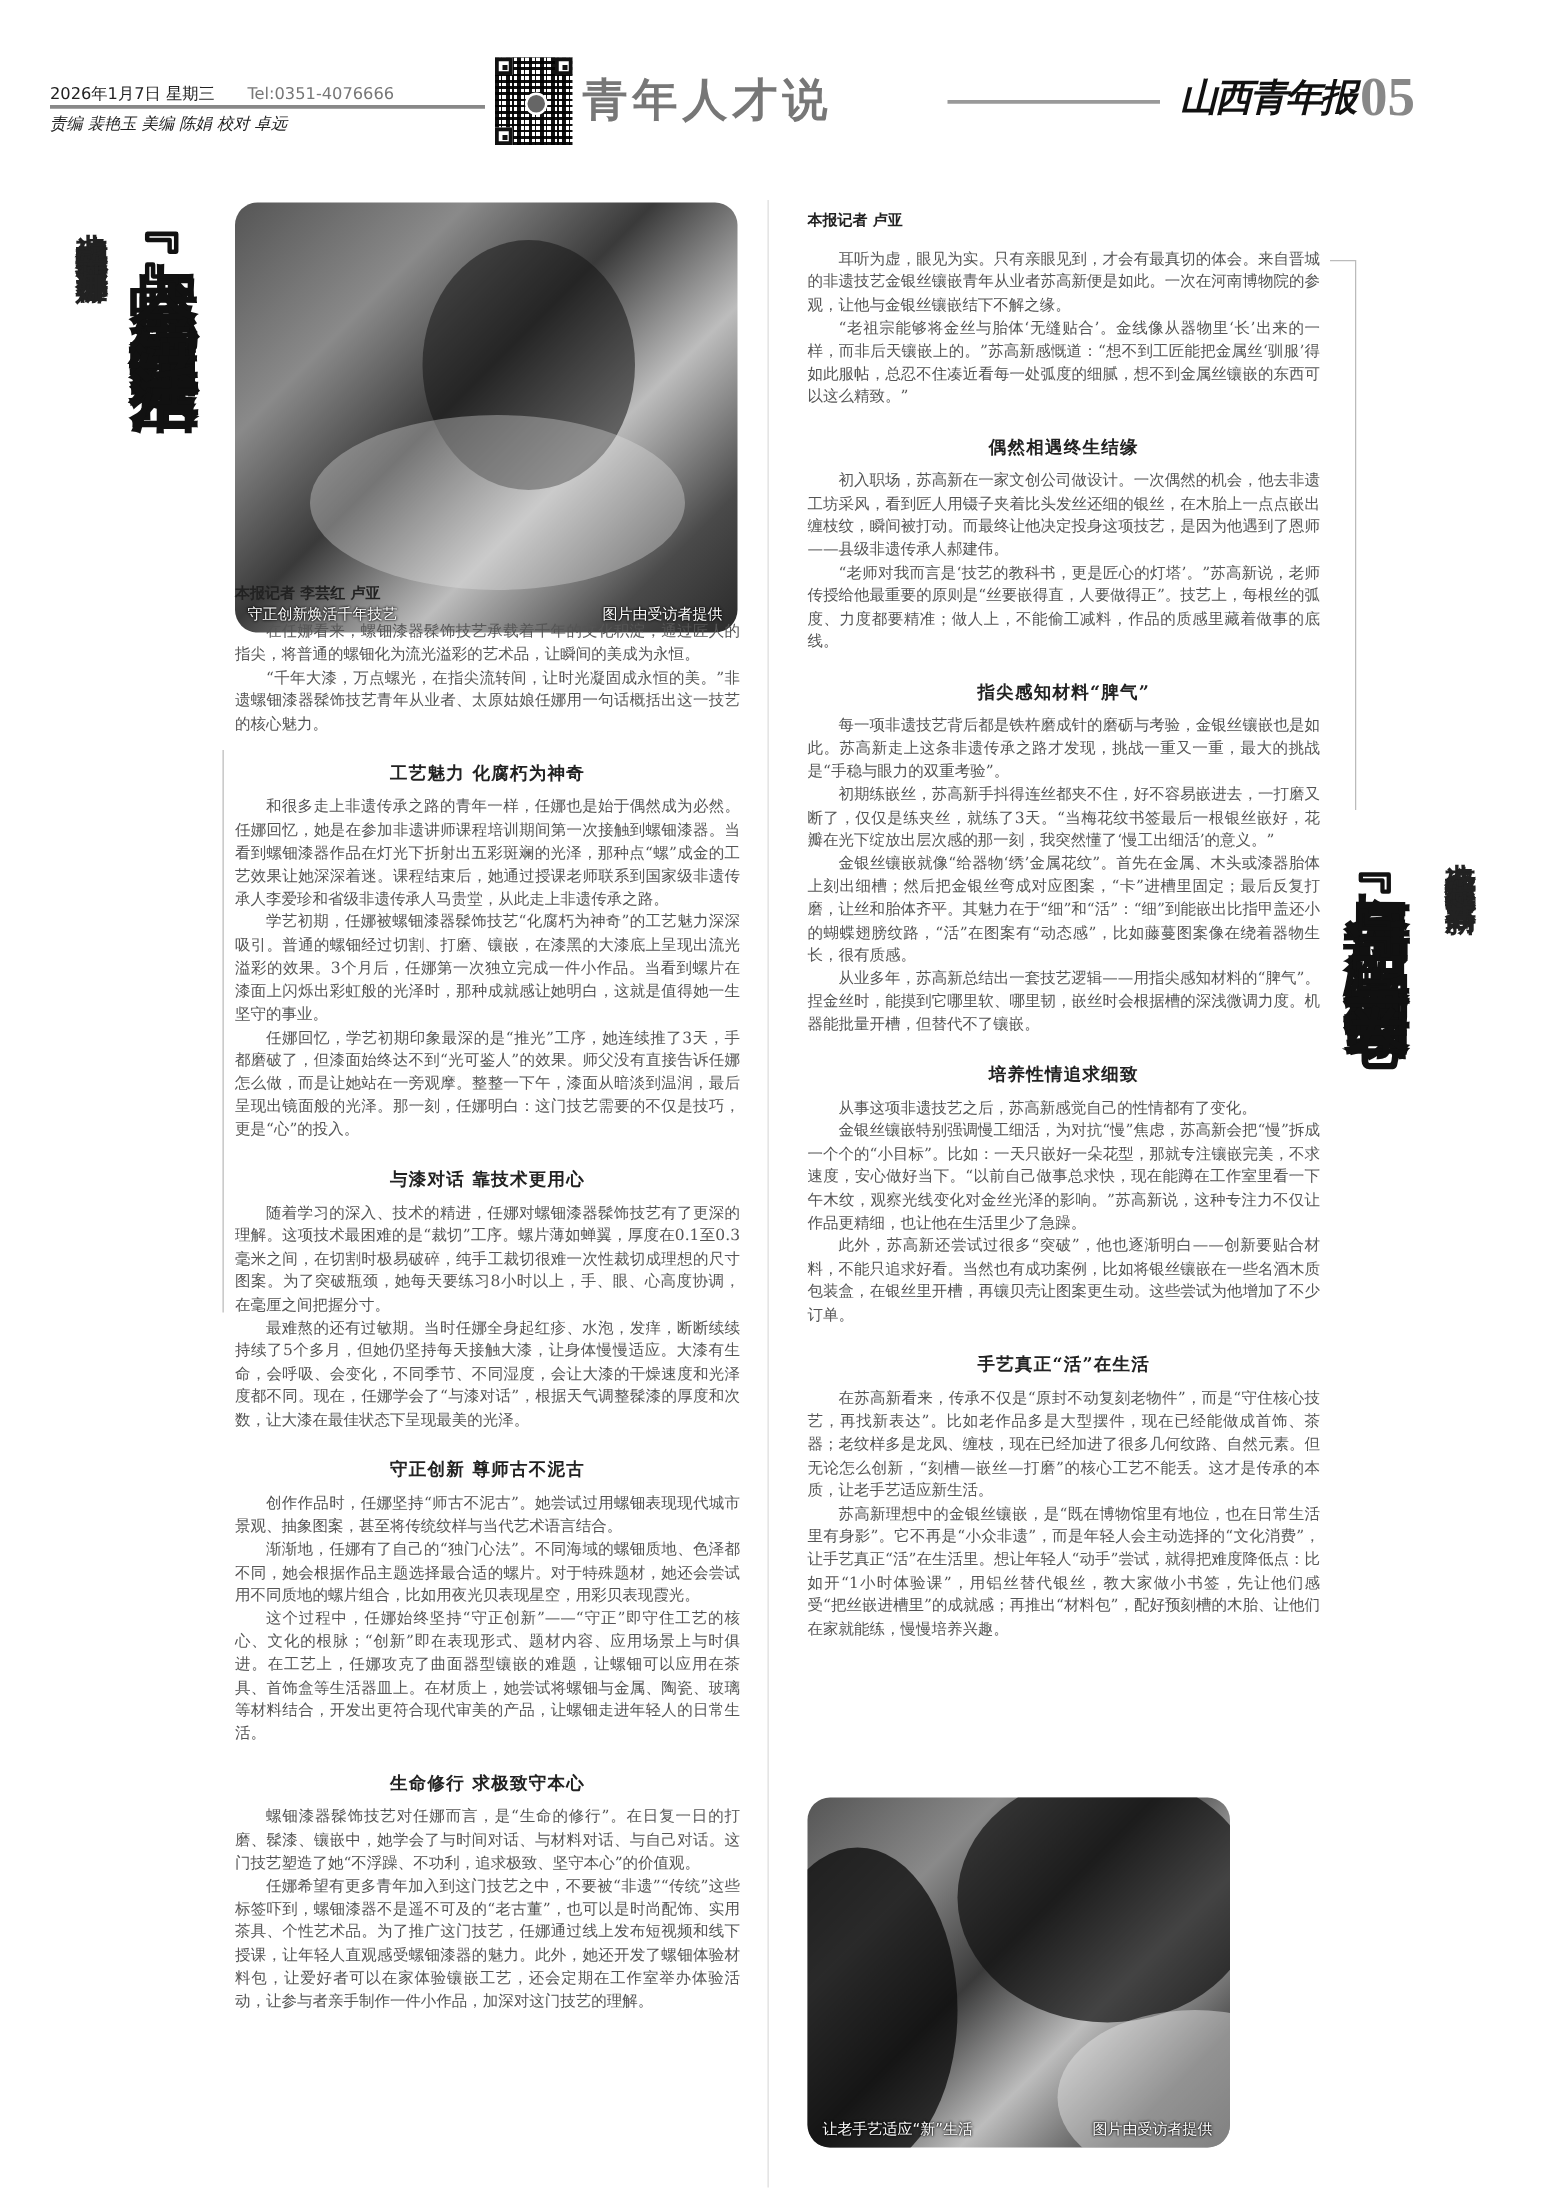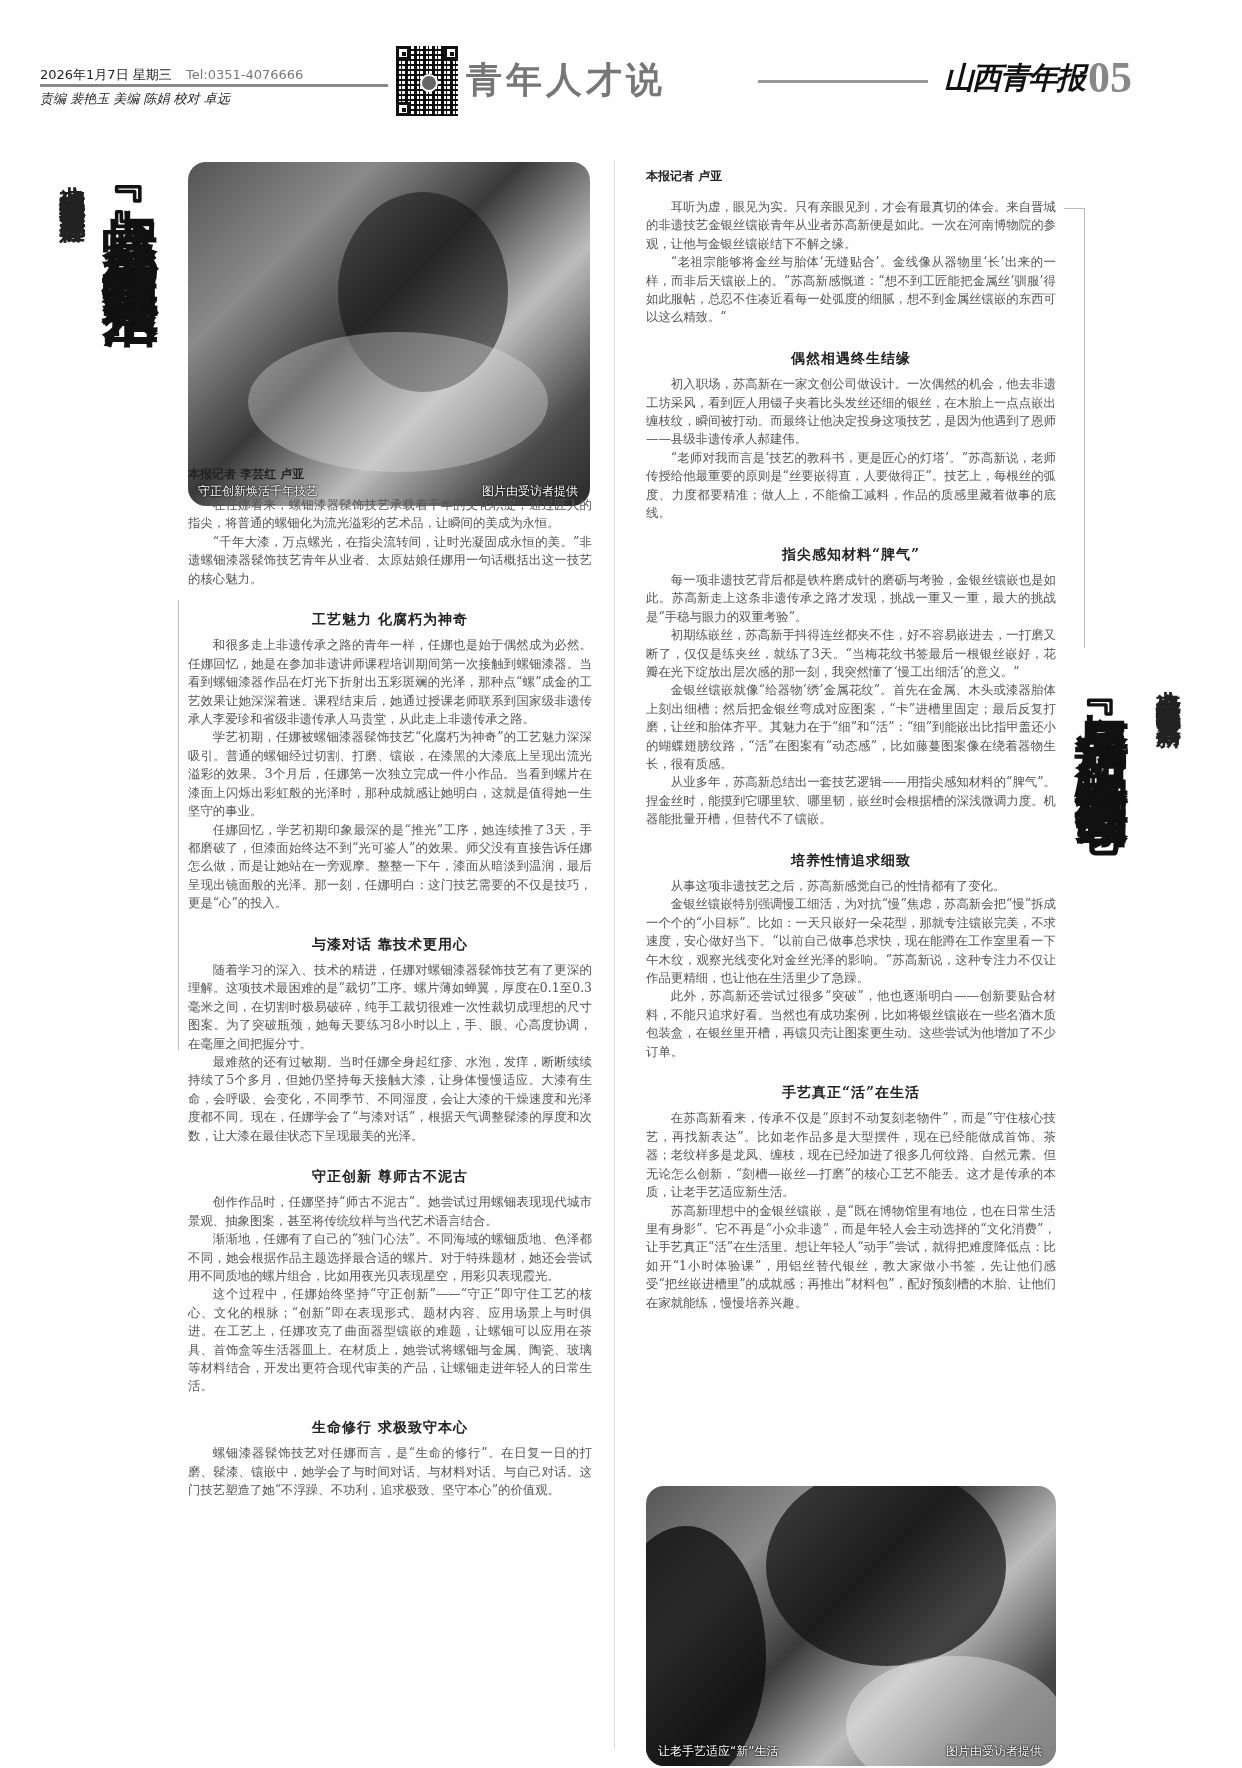--- a/index.html
+++ b/index.html
@@ -1,20 +1,20 @@
 <!DOCTYPE html>
 <html><head>
 <meta charset="utf-8">
 <style>
   html,body{margin:0;padding:0;background:#fff;}
   body{width:1242px;height:1768px;position:relative;overflow:hidden;font-family:"DejaVu Serif",serif;color:#333;}
   .abs{position:absolute;}
   
   .mh-date{left:40px;top:66px;font-family:"DejaVu Sans",sans-serif;font-size:13px;color:#222;white-space:nowrap;}
-  .mh-date .tel{color:#777;margin-left:10px;}
+  .mh-date .tel{color:#777;margin-left:22px;}
   .mh-line1{left:40px;top:84px;width:348px;height:3px;background:#888;}
   .mh-staff{left:40px;top:90px;font-family:"DejaVu Sans",sans-serif;font-size:13px;color:#222;white-space:nowrap;font-style:italic;}
   .qr{left:396px;top:46px;width:62px;height:70px;background:
       repeating-linear-gradient(90deg,#111 0 3px,#fff 3px 5px,#111 5px 6px,#fff 6px 9px),
       repeating-linear-gradient(0deg,#111 0 2px,#fff 2px 5px);
       background-blend-mode:multiply;}
   .qr .corner{position:absolute;width:14px;height:14px;border:3px solid #111;background:#fff;box-sizing:border-box;}
   .qr .corner::after{content:"";position:absolute;left:3px;top:3px;width:4px;height:4px;background:#111;}
   .qr .logo{position:absolute;left:24px;top:28px;width:14px;height:14px;border-radius:50%;background:#666;border:2px solid #fff;}
   .mh-section{left:466px;top:56px;font-family:"DejaVu Serif",serif;font-weight:bold;font-size:36px;color:#777;letter-spacing:4px;white-space:nowrap;}
@@ -78,20 +78,21 @@
   <p>任娜回忆，学艺初期印象最深的是“推光”工序，她连续推了3天，手都磨破了，但漆面始终达不到“光可鉴人”的效果。师父没有直接告诉任娜怎么做，而是让她站在一旁观摩。整整一下午，漆面从暗淡到温润，最后呈现出镜面般的光泽。那一刻，任娜明白：这门技艺需要的不仅是技巧，更是“心”的投入。</p>
   <h3>与漆对话 靠技术更用心</h3>
   <p>随着学习的深入、技术的精进，任娜对螺钿漆器髹饰技艺有了更深的理解。这项技术最困难的是“裁切”工序。螺片薄如蝉翼，厚度在0.1至0.3毫米之间，在切割时极易破碎，纯手工裁切很难一次性裁切成理想的尺寸图案。为了突破瓶颈，她每天要练习8小时以上，手、眼、心高度协调，在毫厘之间把握分寸。</p>
   <p>最难熬的还有过敏期。当时任娜全身起红疹、水泡，发痒，断断续续持续了5个多月，但她仍坚持每天接触大漆，让身体慢慢适应。大漆有生命，会呼吸、会变化，不同季节、不同湿度，会让大漆的干燥速度和光泽度都不同。现在，任娜学会了“与漆对话”，根据天气调整髹漆的厚度和次数，让大漆在最佳状态下呈现最美的光泽。</p>
   <h3>守正创新 尊师古不泥古</h3>
   <p>创作作品时，任娜坚持“师古不泥古”。她尝试过用螺钿表现现代城市景观、抽象图案，甚至将传统纹样与当代艺术语言结合。</p>
   <p>渐渐地，任娜有了自己的“独门心法”。不同海域的螺钿质地、色泽都不同，她会根据作品主题选择最合适的螺片。对于特殊题材，她还会尝试用不同质地的螺片组合，比如用夜光贝表现星空，用彩贝表现霞光。</p>
   <p>这个过程中，任娜始终坚持“守正创新”——“守正”即守住工艺的核心、文化的根脉；“创新”即在表现形式、题材内容、应用场景上与时俱进。在工艺上，任娜攻克了曲面器型镶嵌的难题，让螺钿可以应用在茶具、首饰盒等生活器皿上。在材质上，她尝试将螺钿与金属、陶瓷、玻璃等材料结合，开发出更符合现代审美的产品，让螺钿走进年轻人的日常生活。</p>
   <h3>生命修行 求极致守本心</h3>
   <p>螺钿漆器髹饰技艺对任娜而言，是“生命的修行”。在日复一日的打磨、髹漆、镶嵌中，她学会了与时间对话、与材料对话、与自己对话。这门技艺塑造了她“不浮躁、不功利，追求极致、坚守本心”的价值观。</p>
+  <p>任娜希望有更多青年加入到这门技艺之中，不要被“非遗”“传统”这些标签吓到，螺钿漆器不是遥不可及的“老古董”，也可以是时尚配饰、实用茶具、个性艺术品。为了推广这门技艺，任娜通过线上发布短视频和线下授课，让年轻人直观感受螺钿漆器的魅力。此外，她还开发了螺钿体验材料包，让爱好者可以在家体验镶嵌工艺，还会定期在工作室举办体验活动，让参与者亲手制作一件小作品，加深对这门技艺的理解。</p>
 </div>
 
 <div class="abs rule-v" style="left:614px;top:160px;height:1590px;background:#ddd;"></div>
 
 <div class="abs byline" style="left:646px;top:168px;">本报记者 卢亚</div>
 <div class="abs rule-h" style="left:1064px;top:208px;width:20px;"></div>
 <div class="abs rule-v" style="left:1084px;top:208px;height:440px;"></div>
 
 <div class="abs col" style="left:646px;top:198px;width:410px;">
   <p>耳听为虚，眼见为实。只有亲眼见到，才会有最真切的体会。来自晋城的非遗技艺金银丝镶嵌青年从业者苏高新便是如此。一次在河南博物院的参观，让他与金银丝镶嵌结下不解之缘。</p>
@@ -106,21 +107,21 @@
   <p>从业多年，苏高新总结出一套技艺逻辑——用指尖感知材料的“脾气”。捏金丝时，能摸到它哪里软、哪里韧，嵌丝时会根据槽的深浅微调力度。机器能批量开槽，但替代不了镶嵌。</p>
   <h3>培养性情追求细致</h3>
   <p>从事这项非遗技艺之后，苏高新感觉自己的性情都有了变化。</p>
   <p>金银丝镶嵌特别强调慢工细活，为对抗“慢”焦虑，苏高新会把“慢”拆成一个个的“小目标”。比如：一天只嵌好一朵花型，那就专注镶嵌完美，不求速度，安心做好当下。“以前自己做事总求快，现在能蹲在工作室里看一下午木纹，观察光线变化对金丝光泽的影响。”苏高新说，这种专注力不仅让作品更精细，也让他在生活里少了急躁。</p>
   <p>此外，苏高新还尝试过很多“突破”，他也逐渐明白——创新要贴合材料，不能只追求好看。当然也有成功案例，比如将银丝镶嵌在一些名酒木质包装盒，在银丝里开槽，再镶贝壳让图案更生动。这些尝试为他增加了不少订单。</p>
   <h3>手艺真正“活”在生活</h3>
   <p>在苏高新看来，传承不仅是“原封不动复刻老物件”，而是“守住核心技艺，再找新表达”。比如老作品多是大型摆件，现在已经能做成首饰、茶器；老纹样多是龙凤、缠枝，现在已经加进了很多几何纹路、自然元素。但无论怎么创新，“刻槽—嵌丝—打磨”的核心工艺不能丢。这才是传承的本质，让老手艺适应新生活。</p>
   <p>苏高新理想中的金银丝镶嵌，是“既在博物馆里有地位，也在日常生活里有身影”。它不再是“小众非遗”，而是年轻人会主动选择的“文化消费”，让手艺真正“活”在生活里。想让年轻人“动手”尝试，就得把难度降低点：比如开“1小时体验课”，用铝丝替代银丝，教大家做小书签，先让他们感受“把丝嵌进槽里”的成就感；再推出“材料包”，配好预刻槽的木胎、让他们在家就能练，慢慢培养兴趣。</p>
 </div>
 
-<div class="abs photo" style="left:646px;top:1486px;width:410px;height:280px;">
+<div class="abs photo" style="left:646px;top:1438px;width:338px;height:280px;">
   <div class="silhouette" style="left:120px;top:-20px;width:240px;height:200px;background:rgba(15,15,15,.7);"></div>
   <div class="silhouette" style="left:-40px;top:40px;width:160px;height:260px;background:rgba(10,10,10,.75);"></div>
   <div class="silhouette" style="left:200px;top:170px;width:220px;height:140px;background:rgba(235,235,235,.45);"></div>
   <span class="cap" style="left:12px;">让老手艺适应“新”生活</span>
   <span class="cap" style="right:14px;">图片由受访者提供</span>
 </div>
 
 <div class="abs vsub" style="left:1156px;top:670px;font-size:25px;letter-spacing:2px;">非遗金银丝镶嵌技艺青年从业者苏高新</div>
 <div class="abs vtitle" style="left:1076px;top:670px;font-size:54px;letter-spacing:4px;">与金属『对话』 器物上『绣』出灵动画卷</div>
 

